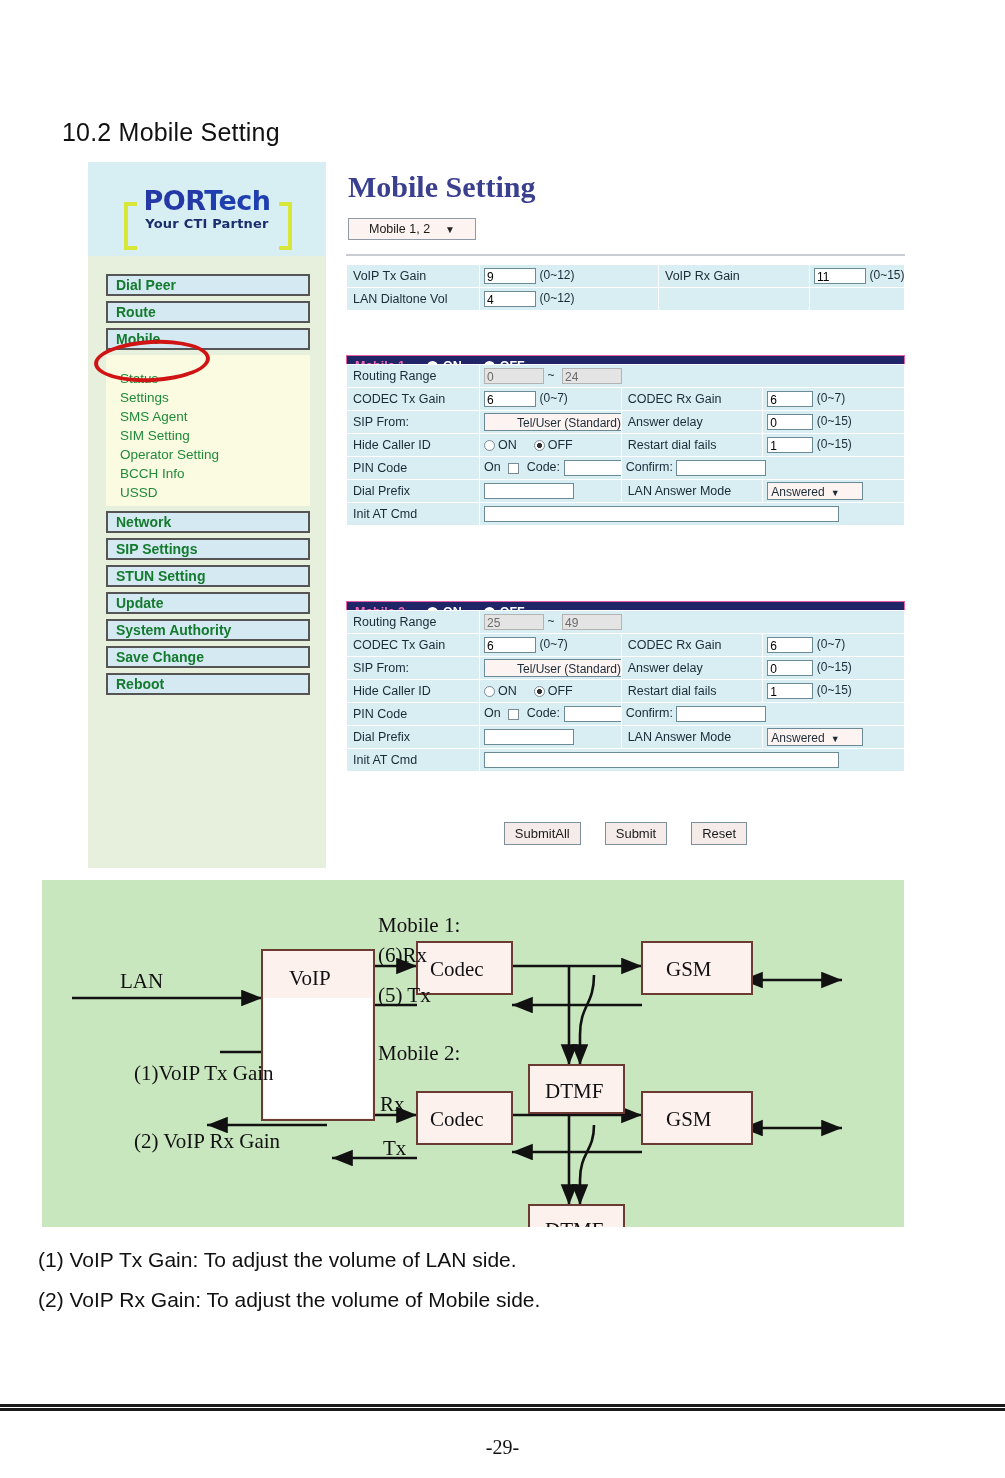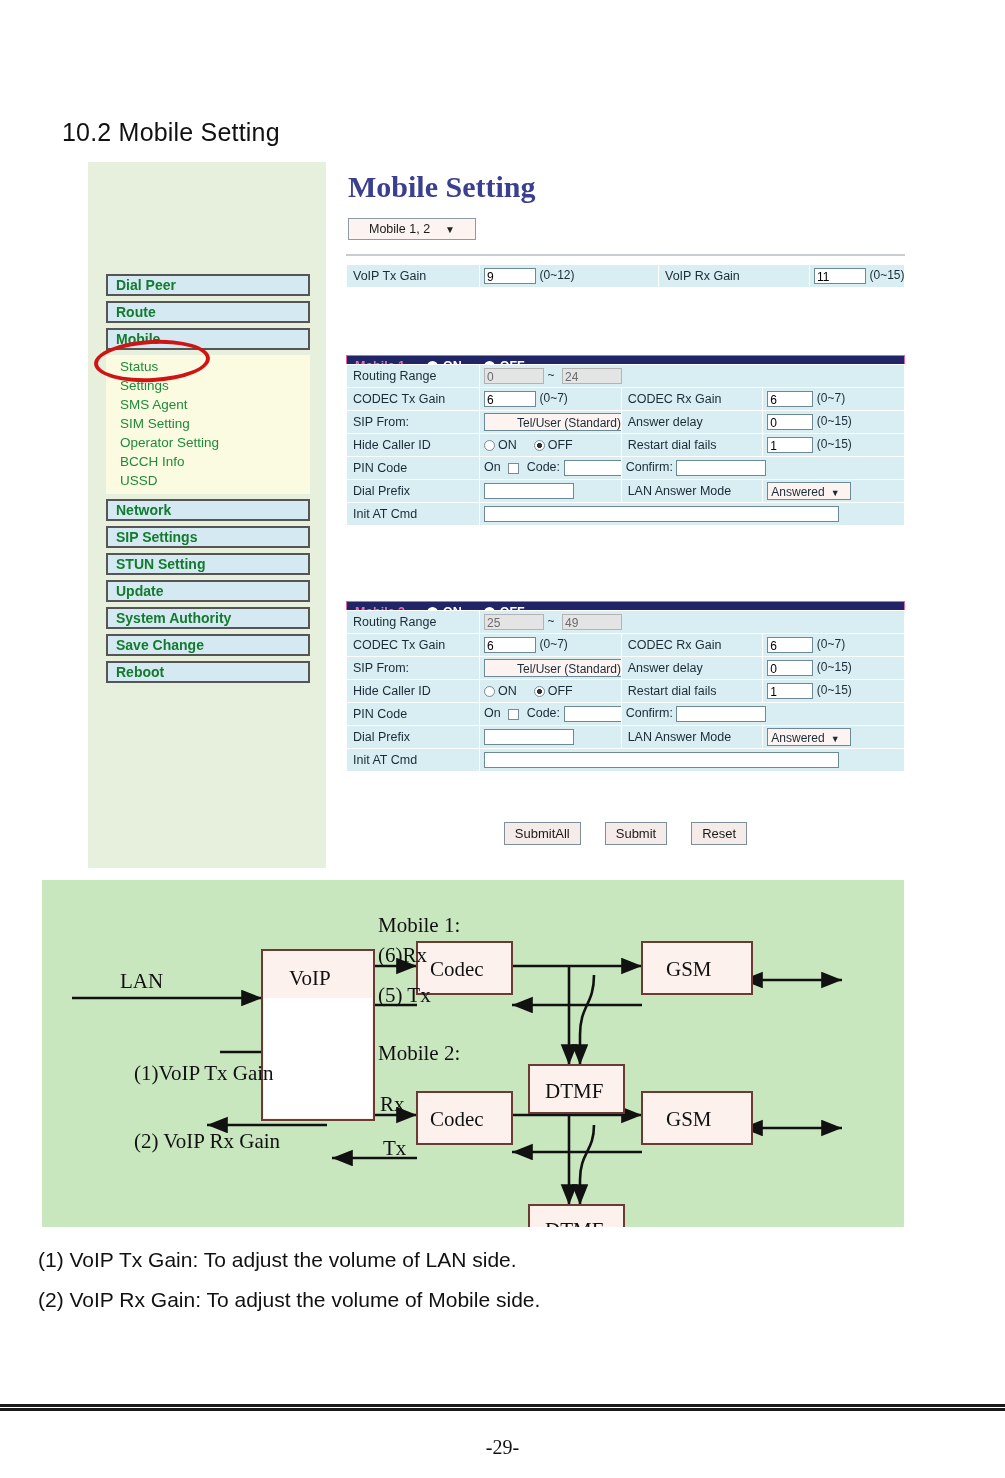--- a/index.html
+++ b/index.html
@@ -94,21 +94,21 @@
     align-items: center;
     padding-left: 8px;
     box-sizing: border-box;
     font-size: 14px;
     font-weight: bold;
     color: #137a2e;
     font-family: "Liberation Sans", sans-serif;
   }
   .submenu {
     background: #fbfbe2;
-    padding: 2px 0 4px 0;
+    padding: 14px 0 4px 0;
     margin-bottom: 5px;
   }
   .submenu-item {
     font-size: 13.5px;
     color: #1f8a3a;
     padding: 2px 0 2px 14px;
     font-family: "Liberation Sans", sans-serif;
   }
 
   
@@ -217,21 +217,21 @@
     background: #fdf3f0;
     font-size: 12px;
     line-height: 18px;
     padding: 0 3px;
     box-sizing: border-box;
     vertical-align: middle;
     position: relative;
   }
   .sel .caret2 { font-size: 9px; margin-left: 6px; }
   .sel-sip { width: 163px; padding-left: 32px; }
-  .sel-ans { width: 84px; }
+  .sel-ans { width: 96px; }
 
   
   .bar {
     position: absolute;
     left: 20px;
     width: 559px;
     height: 22px;
     background: #1f2566;
     border: 1px solid #e75fa6;
     box-sizing: border-box;
@@ -346,20 +346,26 @@
   }
 </style>
 </head>
 <body>
 
 <div class="section-heading">10.2 Mobile Setting</div>
 
 <div class="shot">
 
   <div class="shot-sidebar">
+    <div class="logo-box">
+      <div class="bracket-l"></div>
+      <div class="bracket-r"></div>
+      <div class="logo-main"><span>POR</span><span class="tech">Tech</span></div>
+      <div class="logo-sub">Your CTI Partner</div>
+    </div>
 
     <div class="menu">
       <div class="menu-top">
           <span>Dial Peer</span>
         </div>
       <div class="menu-top">
           <span>Route</span>
         </div>
       <div class="menu-top">
           <span>Mobile</span>
@@ -418,20 +424,29 @@
         <td class="lbl" style="width:122px;">VoIP Tx Gain</td>
         <td style="width:170px;">
           <span class="fld w52">9</span>
           <span class="rng">(0~12)</span>
         </td>
         <td class="lbl" style="width:140px;">VoIP Rx Gain</td>
         <td>
           <span class="fld w52">11</span>
           <span class="rng">(0~15)</span>
         </td>
+      </tr>
+      <tr>
+        <td class="lbl">LAN Dialtone Vol</td>
+        <td>
+          <span class="fld w52">4</span>
+          <span class="rng">(0~12)</span>
+        </td>
+        <td></td>
+        <td></td>
       </tr>
     </tbody>
       </table>
 
     <div class="bar" style="top:180px;">
       <span>Mobile 1</span>
       <span class="radios">
         <span class="radio-dot on"></span>
         <span>ON</span>
         <span class="gap"></span>

